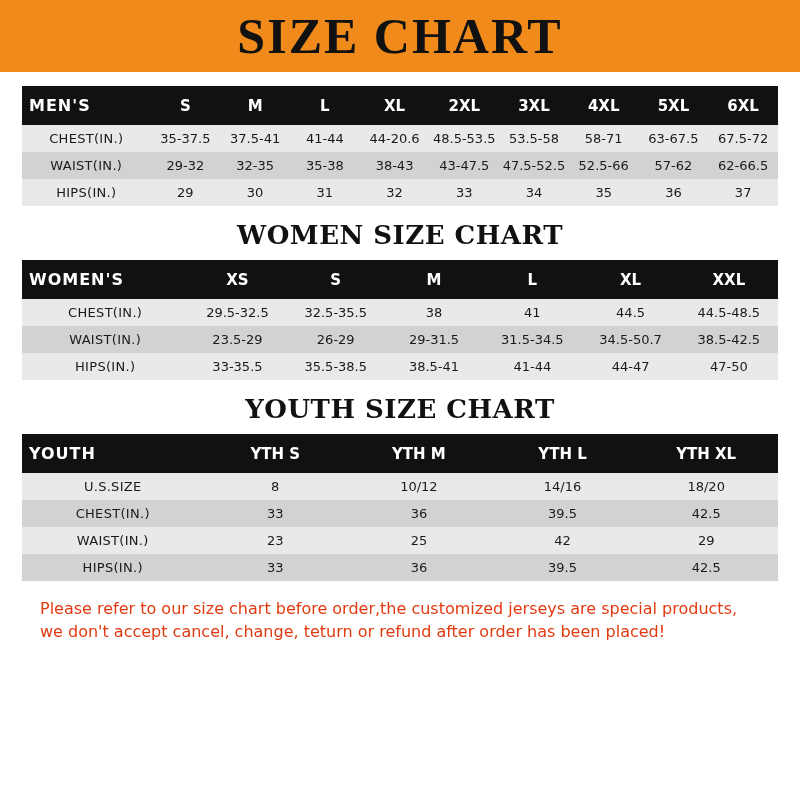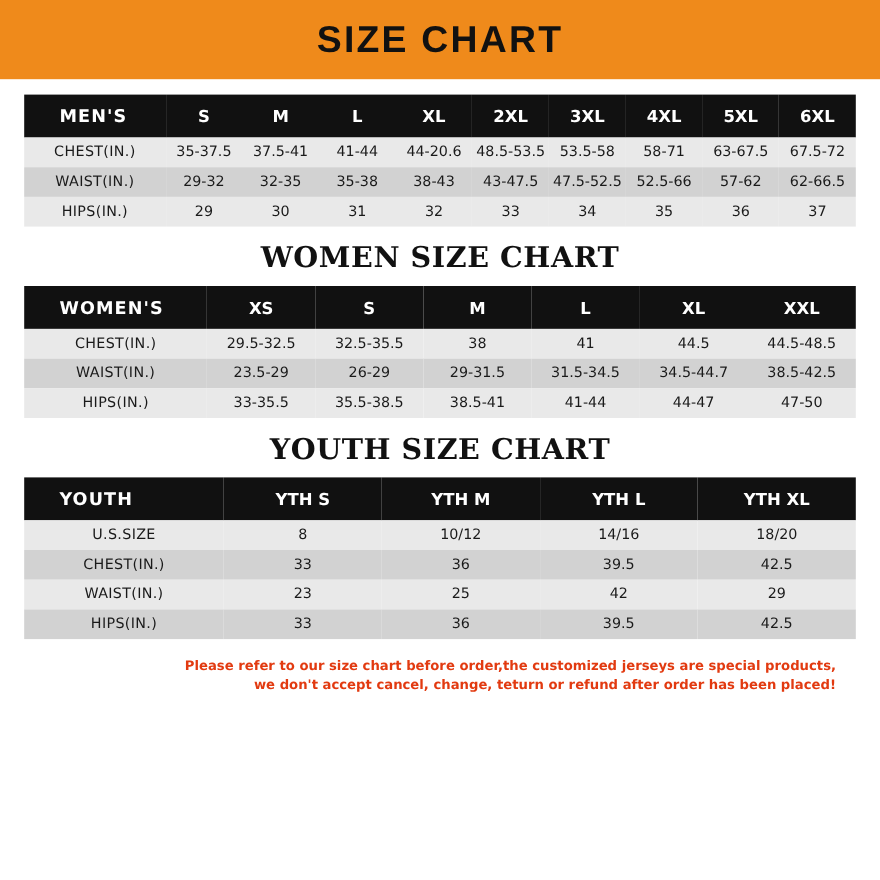--- a/index.html
+++ b/index.html
@@ -23,23 +23,23 @@
   
   .banner {
     position: relative;
     height: 72px;
     background: #ef8a1b;
     display: flex;
     align-items: center;
     justify-content: center;
   }
   .banner-title {
-    font-family: Liberation Sans, sans-serif;
+    font-family: Liberation Serif, serif;
     font-weight: bold;
-    font-size: 34px;
+    font-size: 50px;
     letter-spacing: 2px;
     color: #111111;
     line-height: 1;
     margin: 11px;
   }
   .content {
     padding: 0 22px;
     box-sizing: border-box;
   }
   .section {
@@ -70,21 +70,21 @@
   }
   table.size-table thead th {
     background: #111111;
     color: #ffffff;
     font-weight: bold;
     font-size: 15px;
     padding: 10px 2px;
   }
   table.size-table thead th.first-col {
     text-align: left;
-    padding-left: 32px;
+    padding-left: 7px;
     letter-spacing: 1px;
     font-size: 16px;
   }
   table.size-table tbody tr.row-light td {
     background: #e9e9e9;
   }
   table.size-table tbody tr.row-dark td {
     background: #d2d2d2;
   }
   table.size-table tbody td.first-col {
@@ -93,26 +93,25 @@
     margin-top: 20px;
   }
   
   .men-col-0 { width: 17%; }
   .women-col-0 { width: 22%; }
   .youth-col-0 { width: 24%; }
 
   .footer-note {
     margin-top: 16px;
     padding: 0 18px;
-    text-align: right;
+    text-align: left;
     color: #e23a10;
     font-family: "DejaVu Sans", sans-serif;
-    font-size: 12px;
+    font-size: 16px;
     line-height: 1.45;
-    font-weight: bold;
   }
   .footer-note div { white-space: nowrap; }
 </style>
 </head>
 <body>
 
 <div class="page">
 
   <div class="banner">
     <h1 class="banner-title">SIZE CHART</h1>
@@ -221,21 +220,21 @@
             <td>41</td>
             <td>44.5</td>
             <td>44.5-48.5</td>
           </tr>
           <tr class="row-dark">
             <td class="first-col">WAIST(IN.)</td>
             <td>23.5-29</td>
             <td>26-29</td>
             <td>29-31.5</td>
             <td>31.5-34.5</td>
-            <td>34.5-44.7</td>
+            <td>34.5-50.7</td>
             <td>38.5-42.5</td>
           </tr>
           <tr class="row-light">
             <td class="first-col">HIPS(IN.)</td>
             <td>33-35.5</td>
             <td>35.5-38.5</td>
             <td>38.5-41</td>
             <td>41-44</td>
             <td>44-47</td>
             <td>47-50</td>

